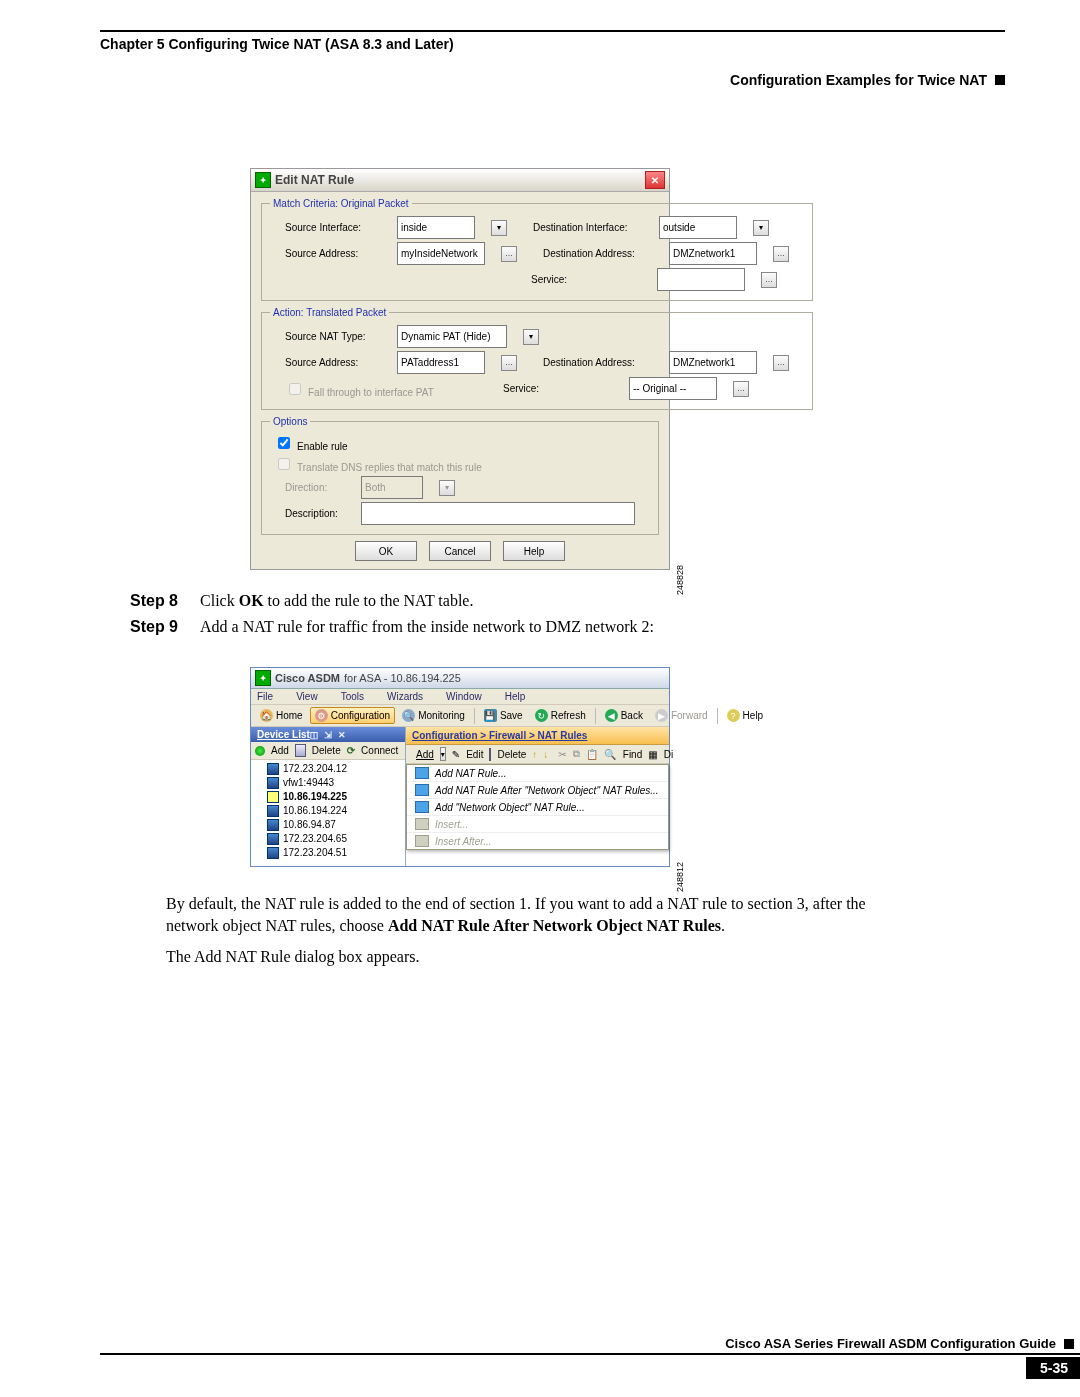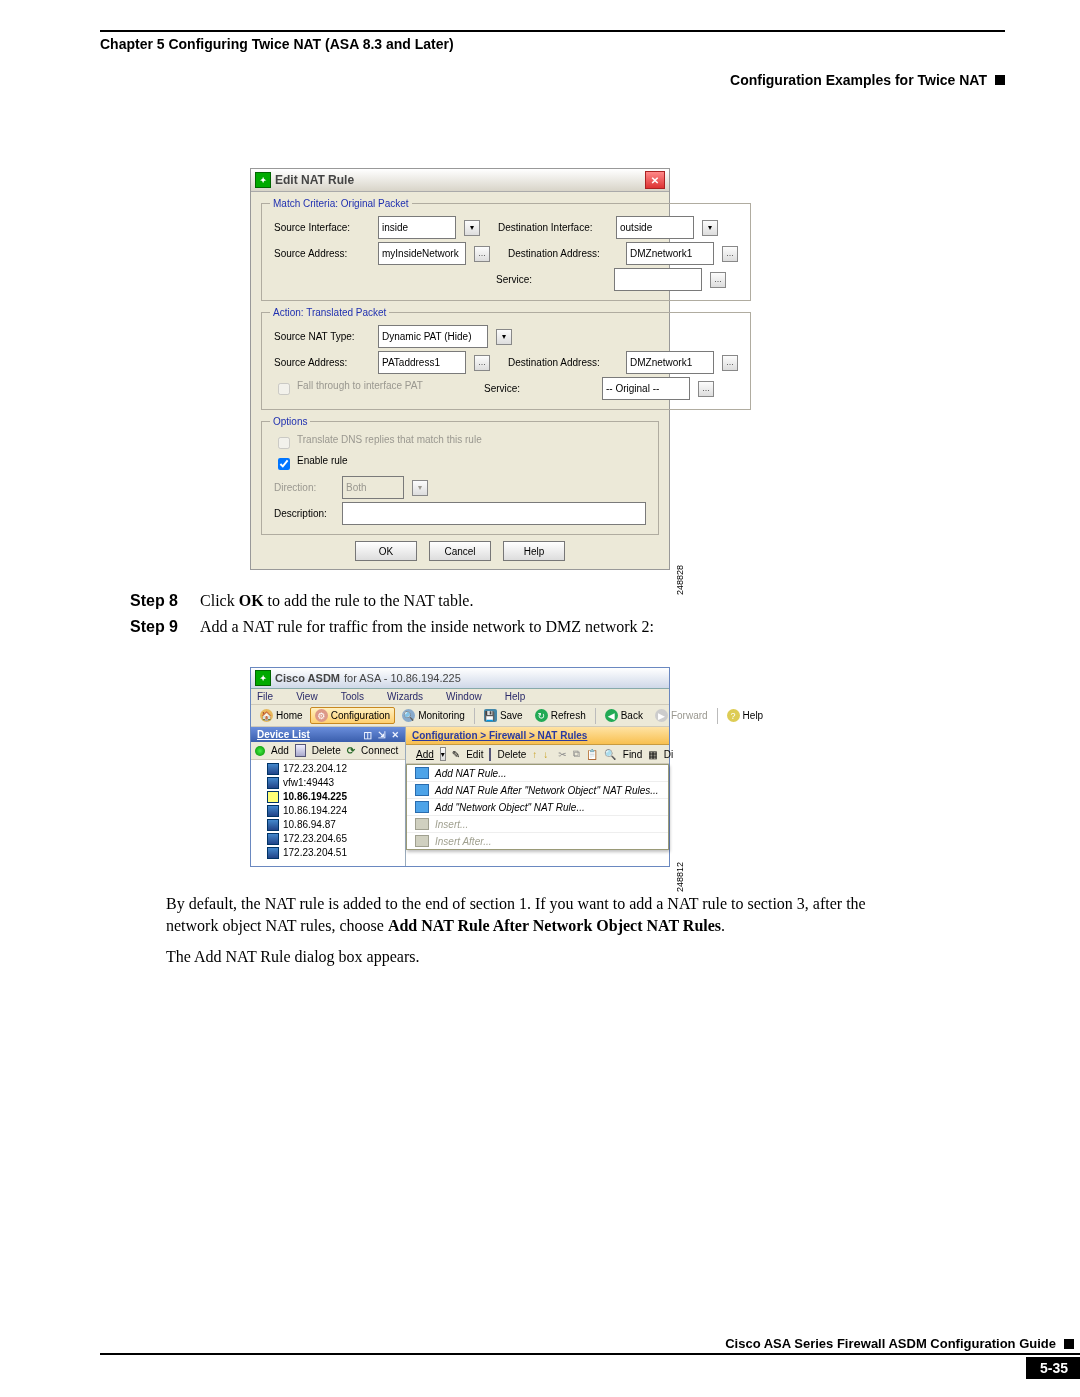--- a/index.html
+++ b/index.html
@@ -100,22 +100,22 @@
     padding: 4px 8px 6px;
   }
   legend {
     color: #2030b0;
     font-size: 10px;
     padding: 0 3px;
   }
   .frow {
     display: flex;
     align-items: center;
-    margin: 3px 4px;
-    gap: 8px;
+    margin: 3px 15px;
+    gap: 16px;
   }
   .flab {
     width: 96px;
   }
   .flab2 {
     width: 110px;
     margin-left: 10px;
   }
   .sel, .inp {
     height: 23px;
@@ -134,21 +134,21 @@
     height: 14px;
     border: 1px solid #888;
     background: linear-gradient(#fcfcfc, #ddd);
     display: flex;
     align-items: center;
     justify-content: center;
     font-size: 8px;
   }
   .chkline {
     display: flex;
-    align-items: flex-start;
+    align-items: flex-end;
     gap: 4px;
     margin: 3px 0 2px 4px;
   }
   .chkline input[type=checkbox] {
     width: 12px;
     height: 12px;
   }
   .disabled-text { color: #9a9890; }
   .btnrow {
     display: flex;
@@ -250,21 +250,20 @@
     width: 155px;
     border-right: 1px solid #9ab;
     box-sizing: border-box;
   }
   .panel-hdr {
     background: linear-gradient(#6a8edc, #3a5eac);
     color: #fff;
     font-weight: bold;
     padding: 2px 6px;
     display: flex;
-    justify-content: space-between;
     align-items: center;
     font-size: 10px;
   }
   .panel-tools {
     display: flex;
     gap: 6px;
     color: #eef3ff;
     font-size: 9px;
   }
   .tree-tools {
@@ -470,26 +469,26 @@
           </span>
           <span class="flab2" style="margin-left:4px">Service:</span>
           <span class="inp">-- Original --</span>
           <span class="drop">…</span>
         </div>
       </fieldset>
 
       <fieldset>
         <legend>Options</legend>
         <div class="chkline">
+          <input type="checkbox" checked="" style="">
+          <span>Enable rule</span>
+        </div>
+        <div class="chkline">
           <input type="checkbox" disabled="" style="">
           <span class="disabled-text">Translate DNS replies that match this rule</span>
-        </div>
-        <div class="chkline">
-          <input type="checkbox" checked="" style="">
-          <span>Enable rule</span>
         </div>
         <div class="frow">
           <span class="flab disabled-text" style="width:60px">Direction:</span>
           <span class="sel slim-sel disabled-text" style="background:#ece9d8">
               <span>Both</span>
             </span>
           <span class="drop disabled-text">▾</span>
         </div>
         <div class="frow">
           <span class="flab" style="width:60px">Description:</span>

